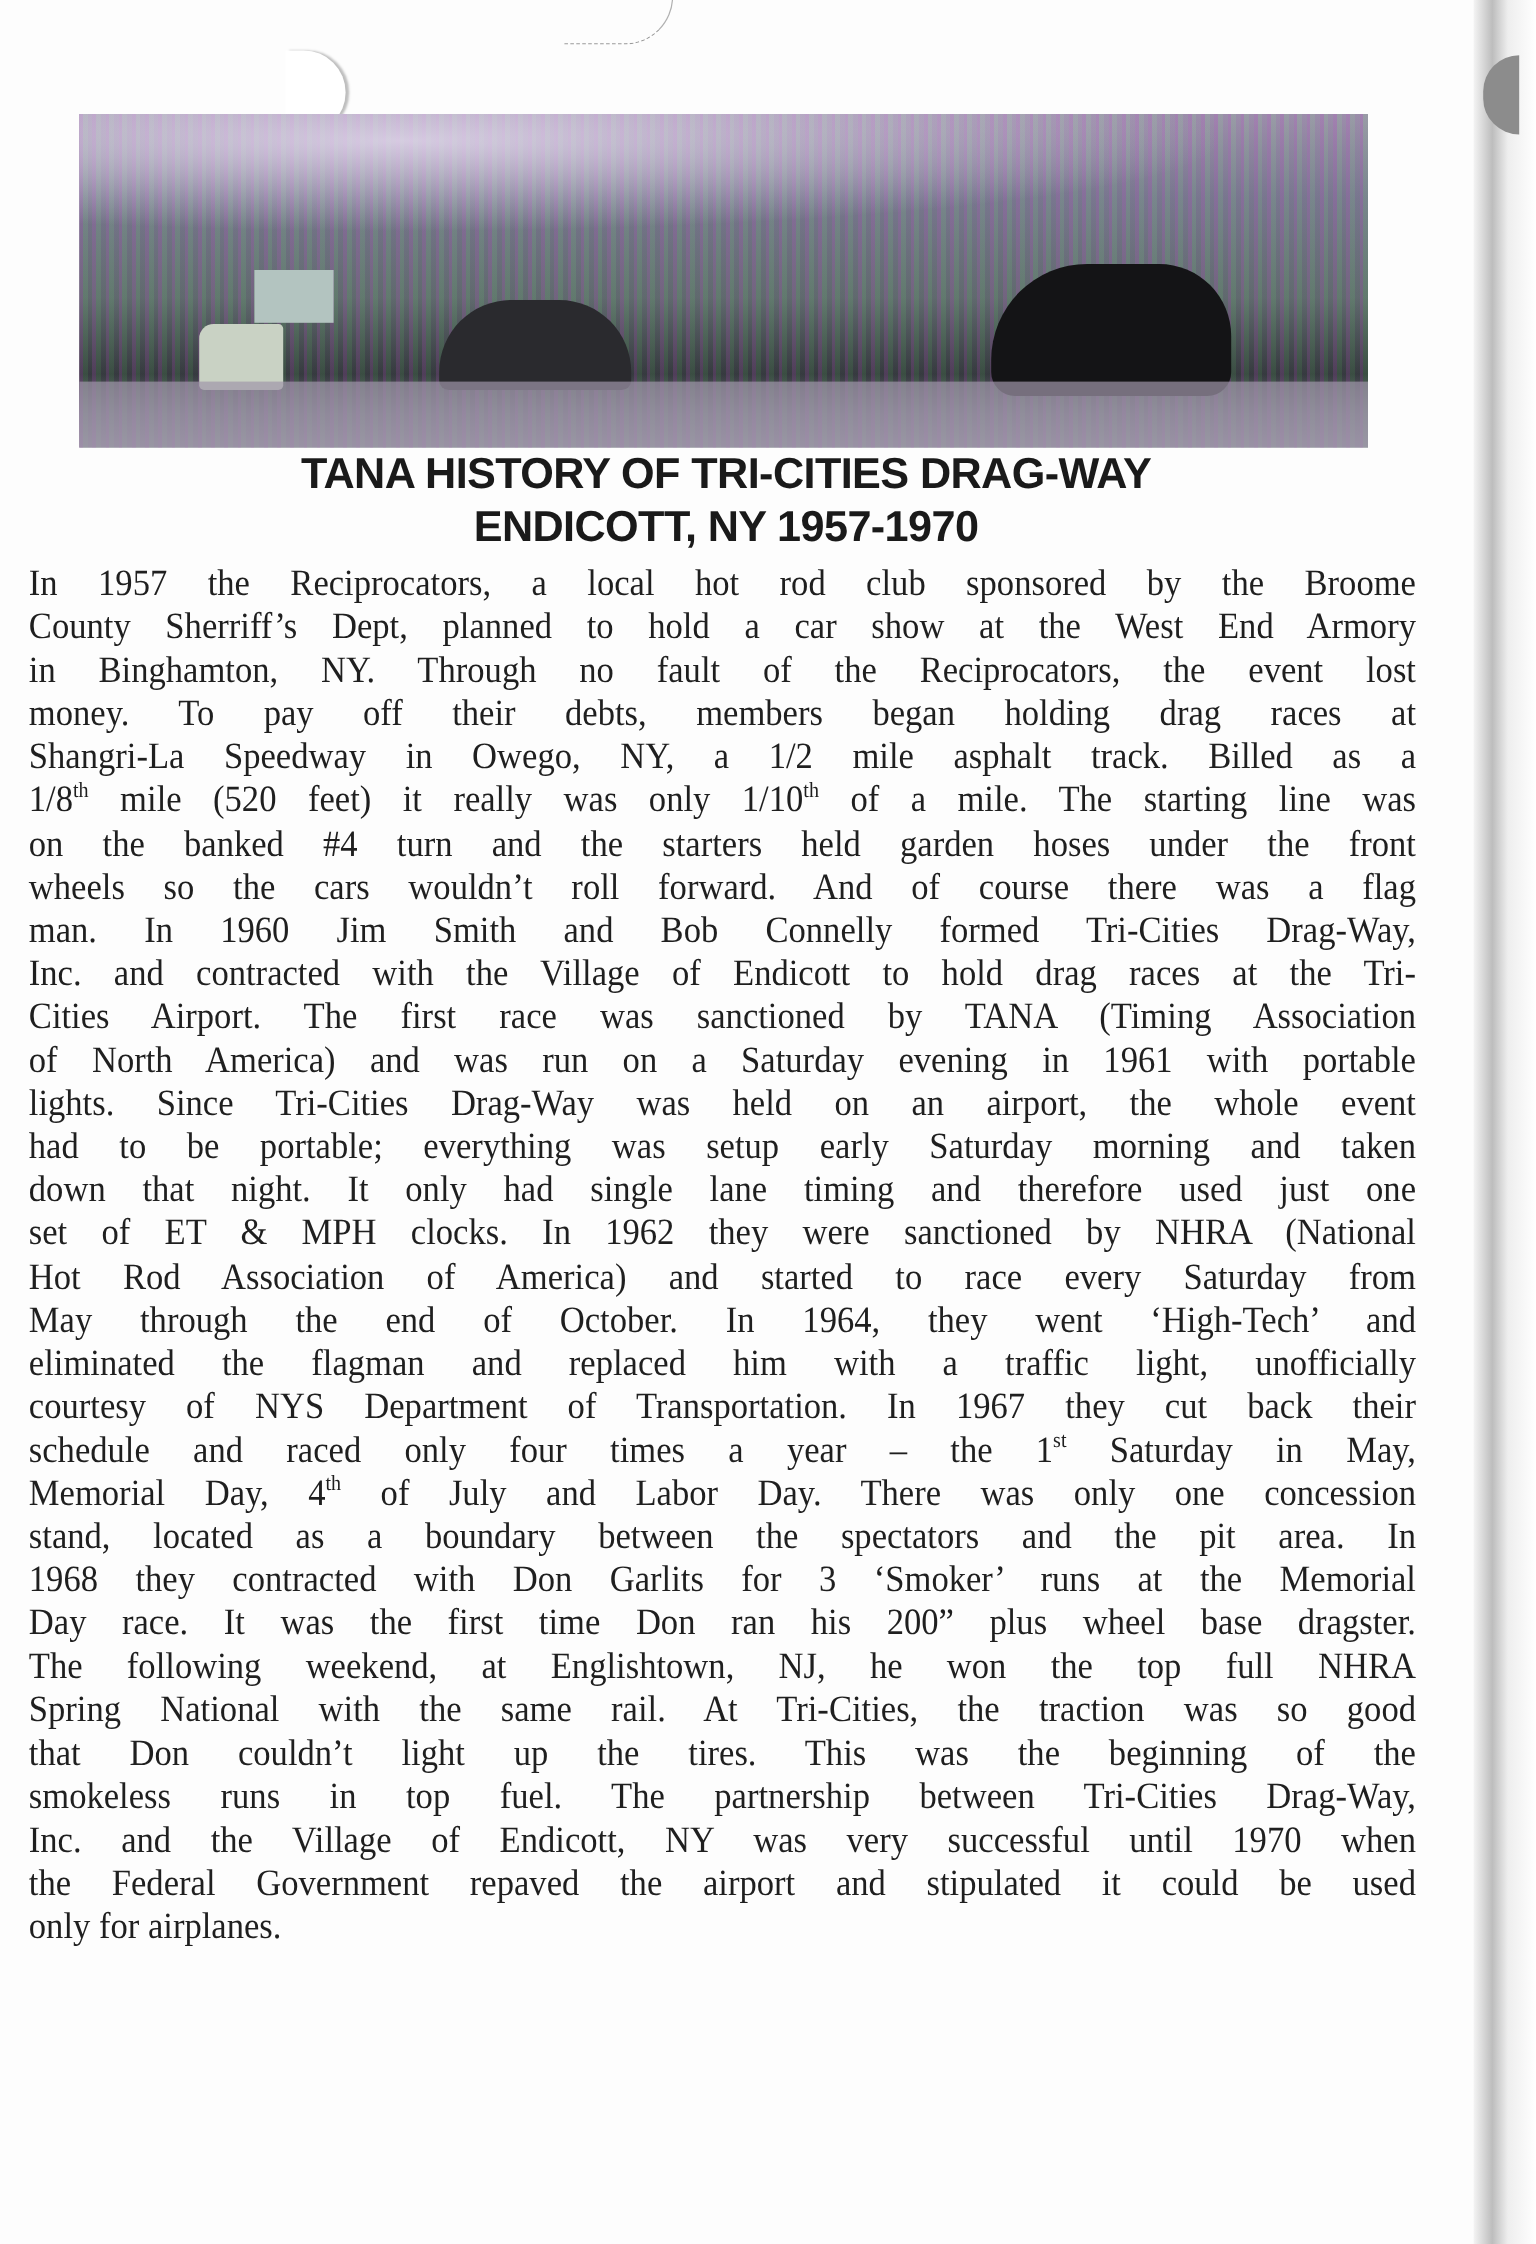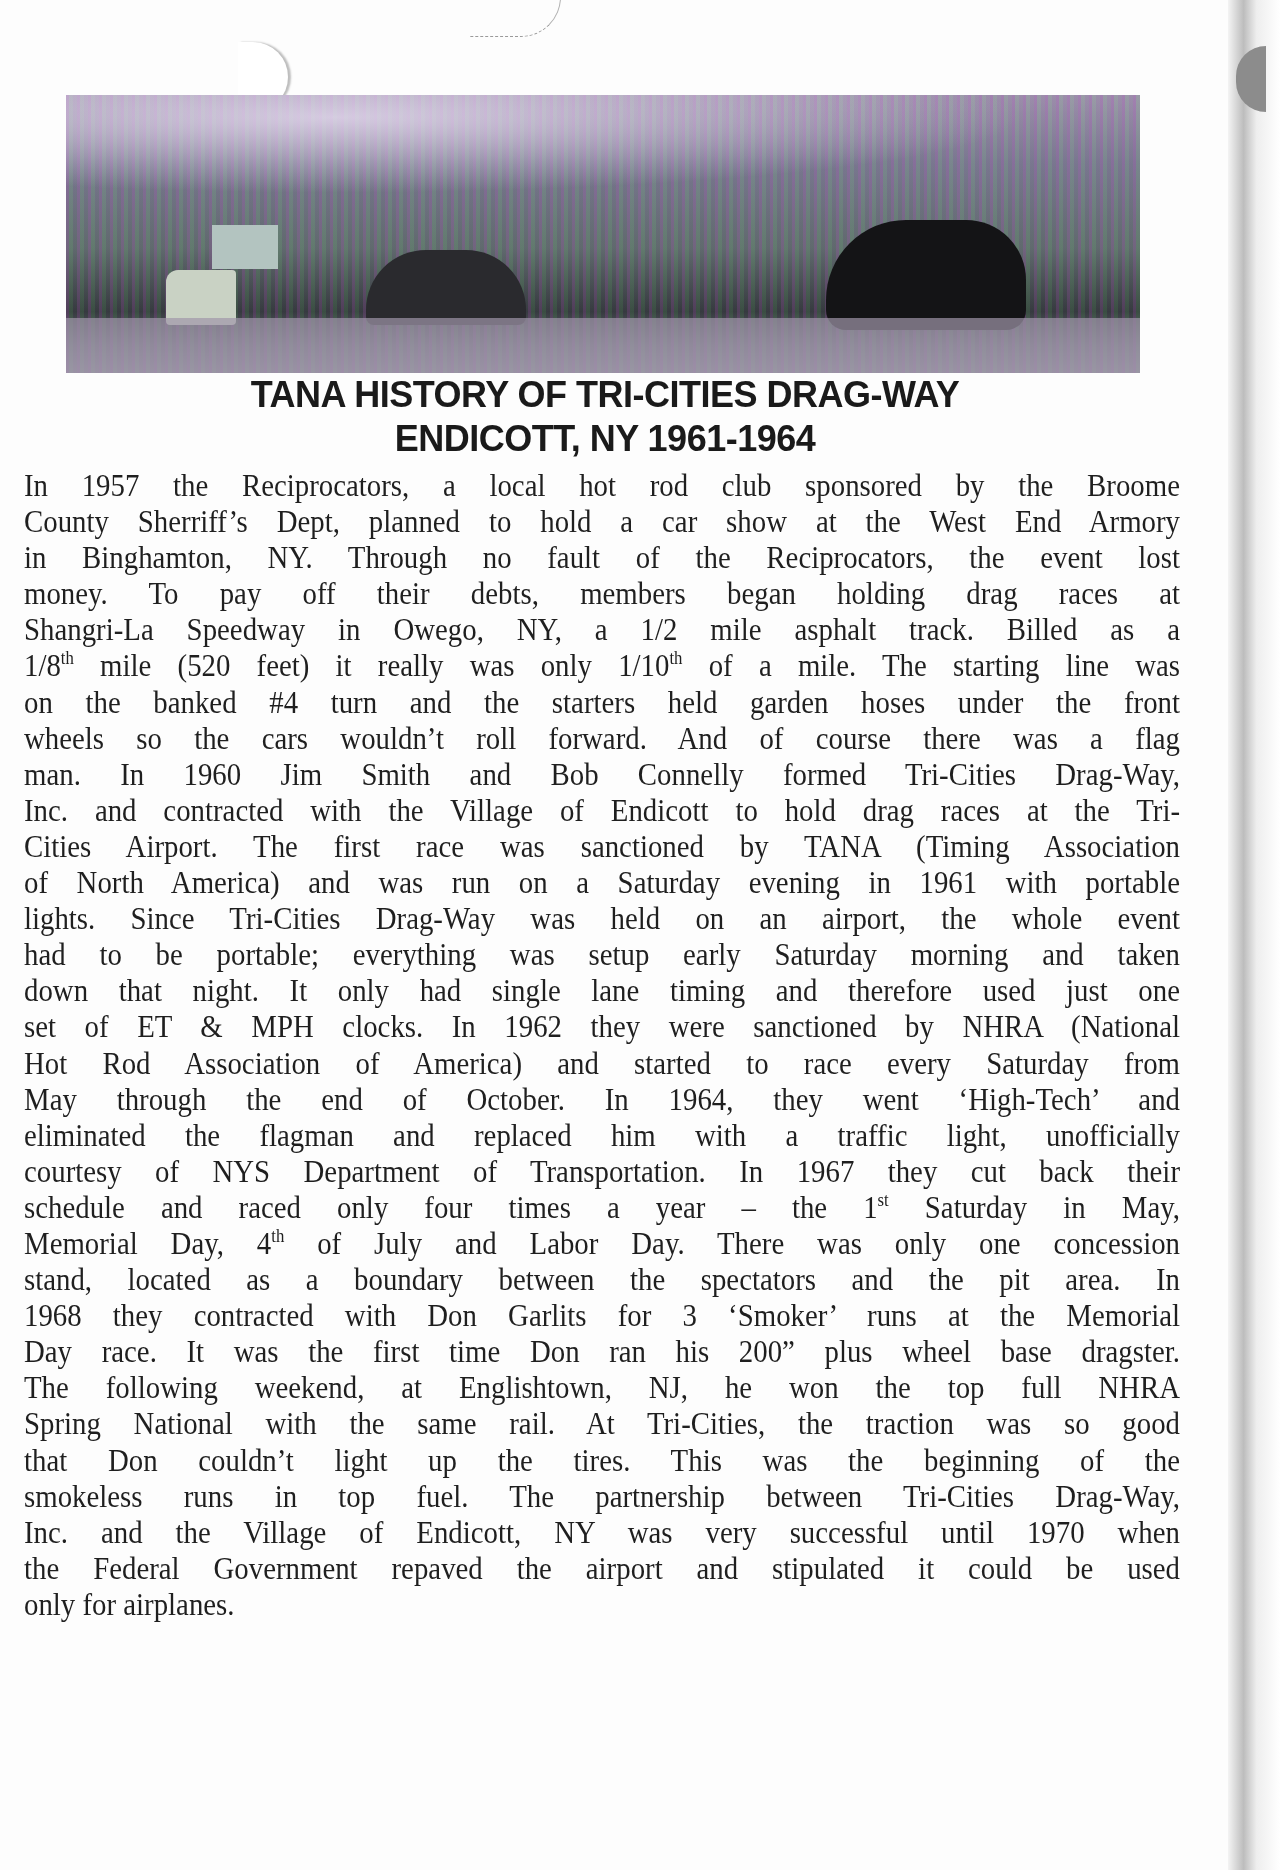--- a/index.html
+++ b/index.html
@@ -73,21 +73,21 @@
 <div class="photo" title="Vintage photo of drag racing cars and spectators at Tri-Cities Airport">
   <div class="sky"></div>
   <div class="sign"></div>
   <div class="bus"></div>
   <div class="car1"></div>
   <div class="car2"></div>
   <div class="ground"></div>
 </div>
 
 <div class="title l1">TANA HISTORY OF TRI-CITIES DRAG-WAY</div>
-<div class="title l2">ENDICOTT, NY 1961-1964</div>
+<div class="title l2">ENDICOTT, NY 1957-1970</div>
 
 <div class="body-text" id="body-text">
     <span class="line"><span>In 1957 the Reciprocators, a local hot rod club sponsored by the Broome</span></span>
     <span class="line"><span>County Sherriff’s Dept, planned to hold a car show at the West End Armory</span></span>
     <span class="line"><span>in Binghamton, NY.  Through no fault of the Reciprocators, the event lost</span></span>
     <span class="line"><span>money.  To pay off their debts, members began holding drag races at</span></span>
     <span class="line"><span>Shangri-La Speedway in Owego, NY, a 1/2 mile asphalt track. Billed as a</span></span>
     <span class="line"><span>1/8</span><sup>th</sup><span> mile (520 feet) it really was only 1/10</span><sup>th</sup><span> of a mile. The starting line was</span></span>
     <span class="line"><span>on the banked #4 turn and the starters held garden hoses under the front</span></span>
     <span class="line"><span>wheels so the cars wouldn’t roll forward.  And of course there was a flag</span></span>

